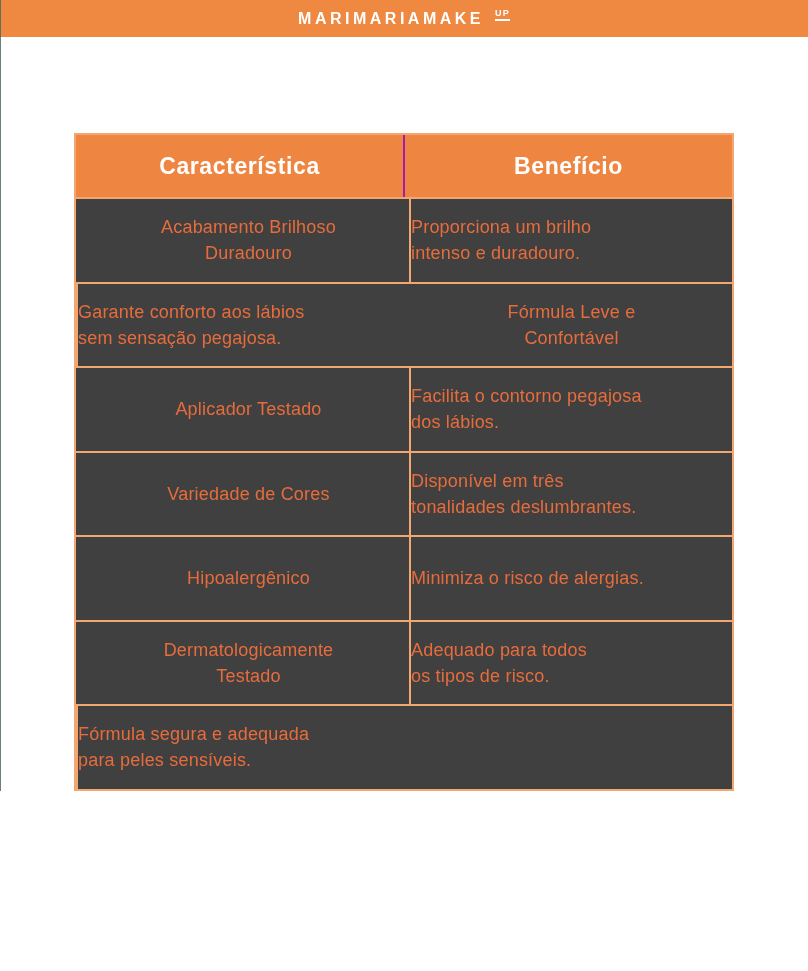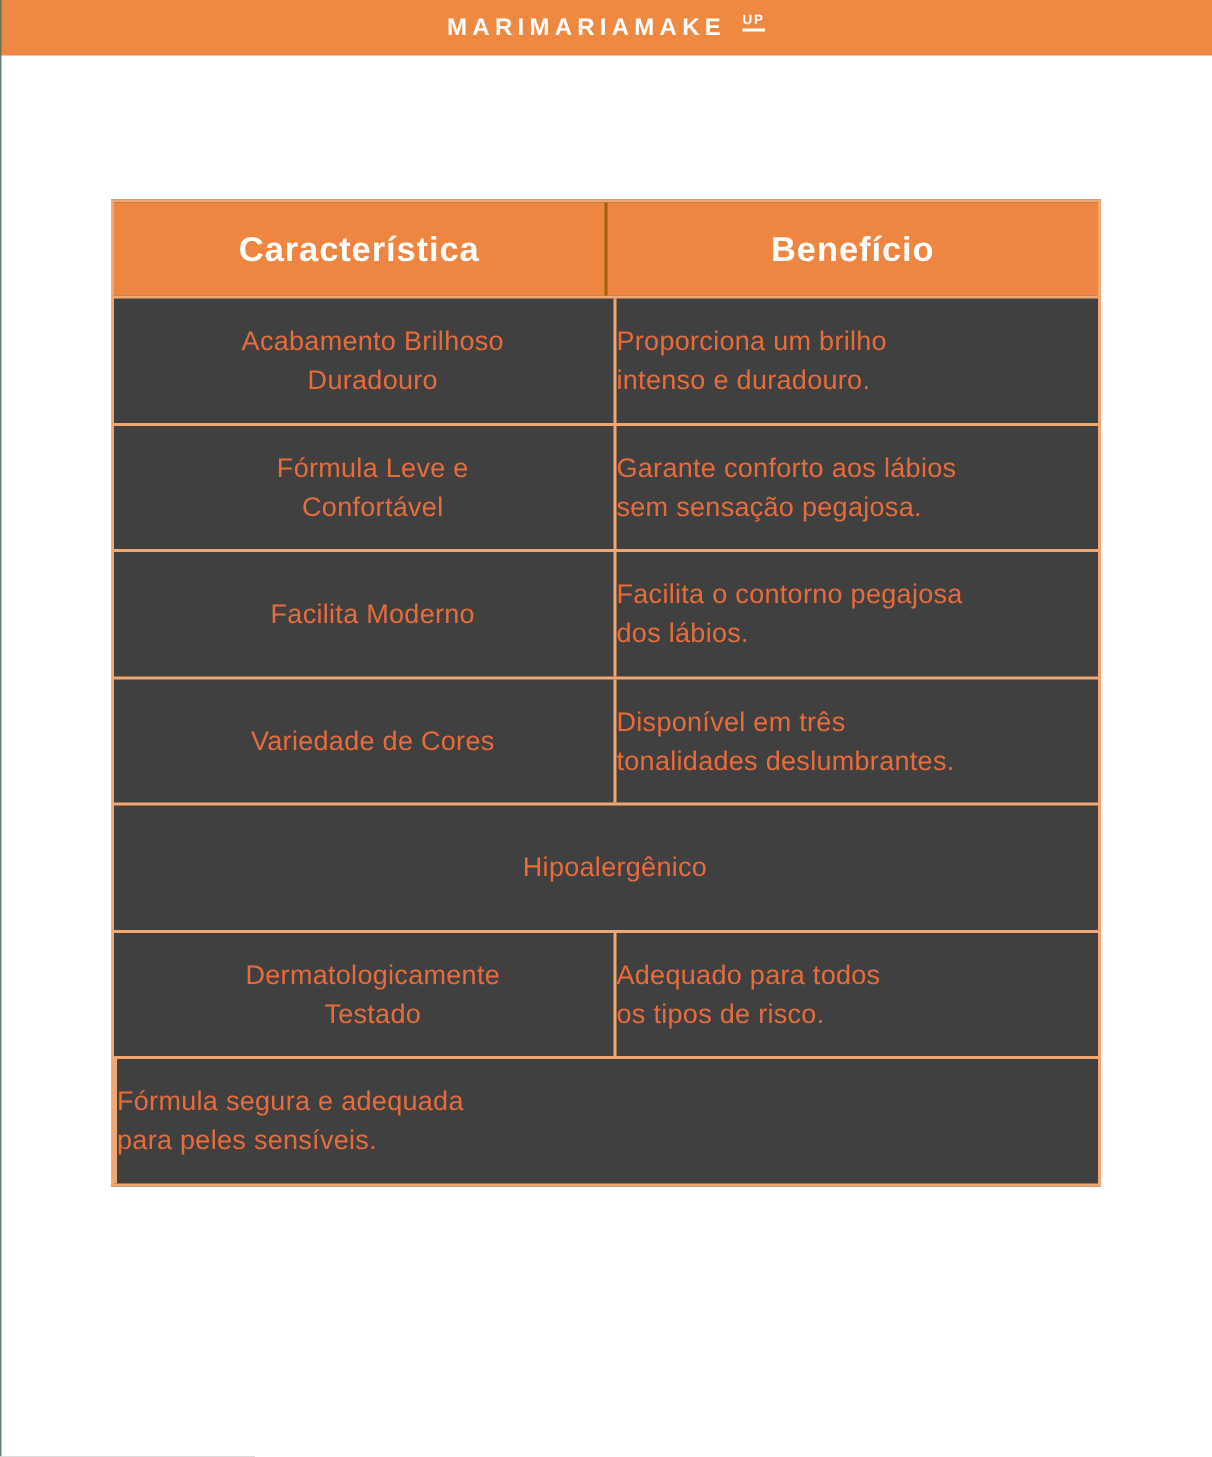--- a/index.html
+++ b/index.html
@@ -1,20 +1,20 @@
 <!DOCTYPE html>
 <html><head>
 <meta charset="utf-8">
 <style>
   * { margin: 0; padding: 0; box-sizing: border-box; }
   html, body { background: #ffffff; }
   .page {
     position: relative;
     width: 808px;
-    height: 971px;
+    height: 791px;
     background: #ffffff;
     overflow: hidden;
     font-family: "Liberation Sans", "DejaVu Sans", sans-serif;
   }
   .edge-line {
     position: absolute;
     left: 0; top: 0;
     width: 1px; height: 971px;
     background: rgba(80, 107, 92, 0.85);
     z-index: 5;
@@ -64,21 +64,21 @@
   .th {
     flex: 1;
     display: flex;
     align-items: center;
     justify-content: center;
     color: #ffffff;
     font-weight: bold;
     font-size: 23px;
     letter-spacing: 0.6px;
   }
-  .th + .th { border-left: 2px solid #a16207; }
+  .th + .th { border-left: 2px solid #a21caf; }
   .row {
     display: flex;
     height: 84.5px;
     border-top: 2px solid #F3A770;
   }
   .cell {
     flex: 1;
     display: flex;
     align-items: center;
   }
@@ -125,53 +125,56 @@
           <span class="cell-text">Acabamento Brilhoso
 Duradouro</span>
         </div>
       <div class="cell benefit">
           <span class="cell-text">Proporciona um brilho
 intenso e duradouro.</span>
         </div>
     </div>
 
     <div class="row">
+      <div class="cell benefit">
+          <span class="cell-text">Garante conforto aos lábios
+sem sensação pegajosa.</span>
+        </div>
       <div class="cell feature">
           <span class="cell-text">Fórmula Leve e
 Confortável</span>
-        </div>
-      <div class="cell benefit">
-          <span class="cell-text">Garante conforto aos lábios
-sem sensação pegajosa.</span>
         </div>
     </div>
 
     <div class="row">
       <div class="cell feature">
-          <span class="cell-text">Facilita Moderno</span>
+          <span class="cell-text">Aplicador Testado</span>
         </div>
       <div class="cell benefit">
           <span class="cell-text">Facilita o contorno pegajosa
 dos lábios.</span>
         </div>
     </div>
 
     <div class="row">
       <div class="cell feature">
           <span class="cell-text">Variedade de Cores</span>
         </div>
       <div class="cell benefit">
           <span class="cell-text">Disponível em três
 tonalidades deslumbrantes.</span>
         </div>
     </div>
 
     <div class="row">
       <div class="cell feature">
           <span class="cell-text">Hipoalergênico</span>
+        </div>
+      <div class="cell benefit">
+          <span class="cell-text">Minimiza o risco de alergias.</span>
         </div>
     </div>
 
     <div class="row">
       <div class="cell feature">
           <span class="cell-text">Dermatologicamente
 Testado</span>
         </div>
       <div class="cell benefit">
           <span class="cell-text">Adequado para todos

